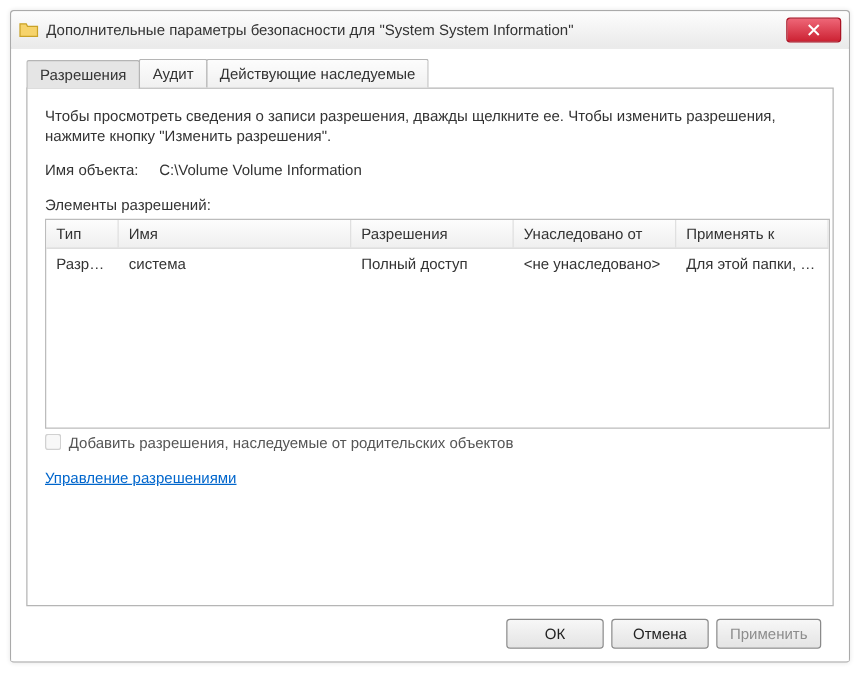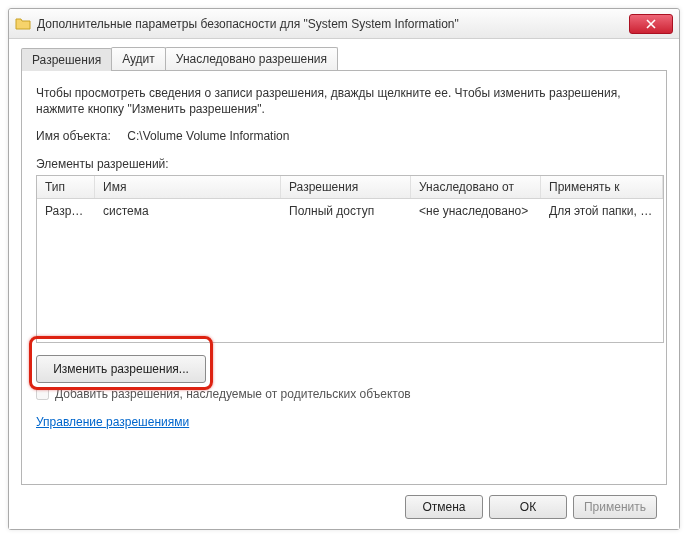--- a/index.html
+++ b/index.html
@@ -53,21 +53,21 @@
       <svg width="10" height="10" viewBox="0 0 10 10">
           <path d="M1 1l8 8M9 1l-8 8" stroke="#fff" stroke-width="1.6"></path>
         </svg>
     </div>
   </div>
 
   <div class="client">
     <div class="tabs">
       <div class="tab active">Разрешения</div>
       <div class="tab">Аудит</div>
-      <div class="tab">Унаследовано разрешения</div>
+      <div class="tab">Действующие наследуемые</div>
     </div>
 
     <div class="tab-panel">
       <div class="info-text">Чтобы просмотреть сведения о записи разрешения, дважды щелкните ее. Чтобы изменить разрешения, нажмите кнопку "Изменить разрешения".</div>
 
       <div class="obj-row">
         <span class="obj-label">Имя объекта:</span>
         <span class="obj-val">C:\Volume Volume Information</span>
       </div>
 
@@ -83,32 +83,28 @@
         </div>
         <div class="grid-row">
           <div class="gc c-type">Разреш...</div>
           <div class="gc c-name">система</div>
           <div class="gc c-perm">Полный доступ</div>
           <div class="gc c-inh">&lt;не унаследовано&gt;</div>
           <div class="gc c-apply">Для этой папки, ее под...</div>
         </div>
       </div>
 
-      <div style="position:relative; width:fit-content;">
-        <button class="btn-change">Изменить разрешения...</button>
-        <div class="highlight-ring"></div>
-      </div>
 
       <label class="checkbox-row">
         <input type="checkbox" disabled="" style="">
         <span>Добавить разрешения, наследуемые от родительских объектов</span>
       </label>
 
       <a class="link">Управление разрешениями</a>
     </div>
 
     <div class="bottom-buttons">
+      <button class="win-btn">ОК</button>
       <button class="win-btn">Отмена</button>
-      <button class="win-btn">ОК</button>
       <button class="win-btn disabled">Применить</button>
     </div>
   </div>
 </div>
 
 </body></html>

